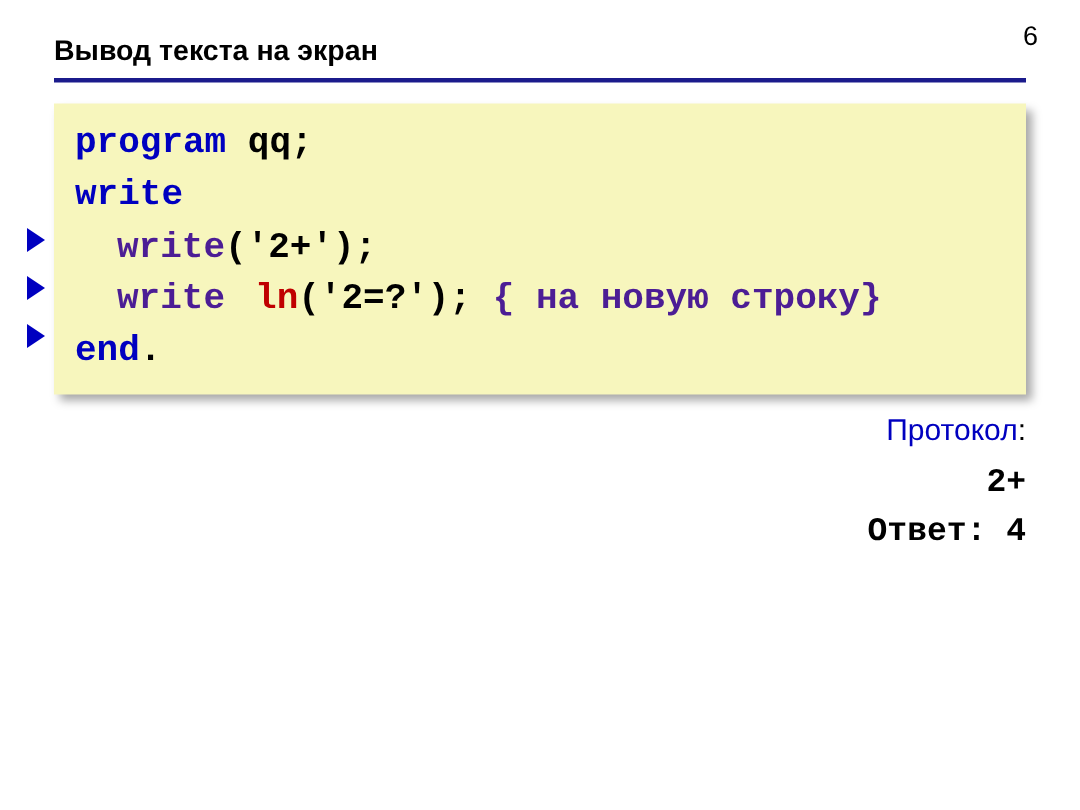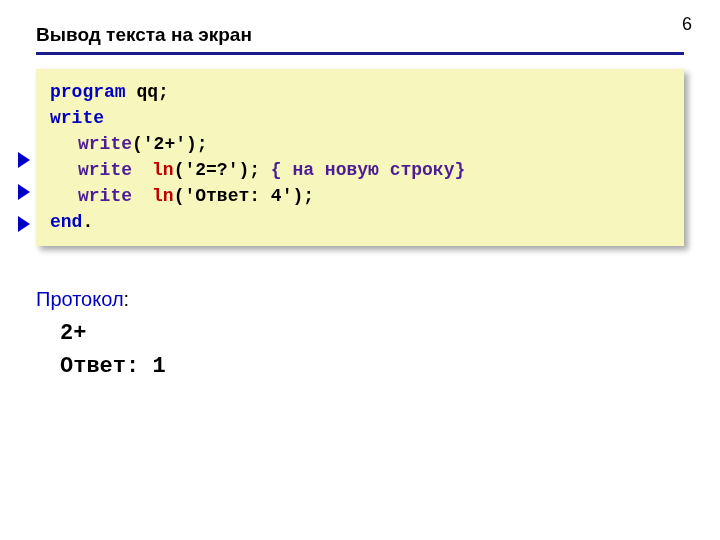--- a/index.html
+++ b/index.html
@@ -31,21 +31,21 @@
     padding: 6px 0 6px 0;
     border-bottom: 3px solid #1b1b8c;
     font-family: Arial, sans-serif;
   }
   .codebox {
     margin-top: 14px;
     background: #f7f6bd;
     box-shadow: 4px 4px 6px rgba(0,0,0,0.35);
     padding: 10px 14px 10px 14px;
     font-family: "Courier New", monospace;
-    font-size: 18px;
+    font-size: 24px;
     font-weight: bold;
     line-height: 1.45;
   }
   .codeline { white-space: pre; }
   .indent { padding-left: 28px; display:inline-block; }
   .kw-blue { color: #0000c0; }
   .kw-green { color: #4c1d95; }
   .kw-red { color: #c00000; margin-left: 20px; }
   .text-black { color: #000; }
 
@@ -56,22 +56,23 @@
   }
   .marker {
     width: 0; height: 0;
     border-top: 8px solid transparent;
     border-bottom: 8px solid transparent;
     border-left: 12px solid #0000c0;
     margin-bottom: 16px;
   }
 
   .protocol {
-    margin-top: 42px;
+    margin-top: 13px;
     font-size: 20px;
+    text-align: right;
   }
   .protocol-title {
     color: #0000c0;
     font-family: Arial, sans-serif;
   }
   .protocol-body {
     font-family: "Courier New", monospace;
     font-weight: bold;
     font-size: 22px;
     line-height: 1.5;
@@ -92,25 +93,24 @@
     <div class="marker"></div>
     <div class="marker"></div>
     <div class="marker"></div>
   </div>
 
   <div class="codebox">
     <div class="codeline"><span class="kw-blue">program</span><span class="text-black"> qq;</span></div>
     <div class="codeline"><span class="kw-blue">write</span></div>
     <div class="codeline"><span class="indent"><span class="kw-green">write</span><span class="text-black">('2+');</span></span></div>
     <div class="codeline"><span class="indent"><span class="kw-green">write</span><span class="kw-red">ln</span><span class="text-black">('2=?'); </span><span class="kw-green">{ на новую строку}</span></span></div>
-    <div class="codeline"><span class="indent"><span class="kw-green">write</span><span class="kw-red">ln</span><span class="text-black">('Ответ: 4');</span></span></div>
     <div class="codeline"><span class="kw-blue">end</span><span class="text-black">.</span></div>
   </div>
 
   <div class="protocol">
     <span class="protocol-title">Протокол</span><span>:</span>
     <div class="protocol-body">
       <div>2+</div>
-      <div>Ответ: 1</div>
+      <div>Ответ: 4</div>
     </div>
   </div>
 
 </div>
 
 </body></html>

